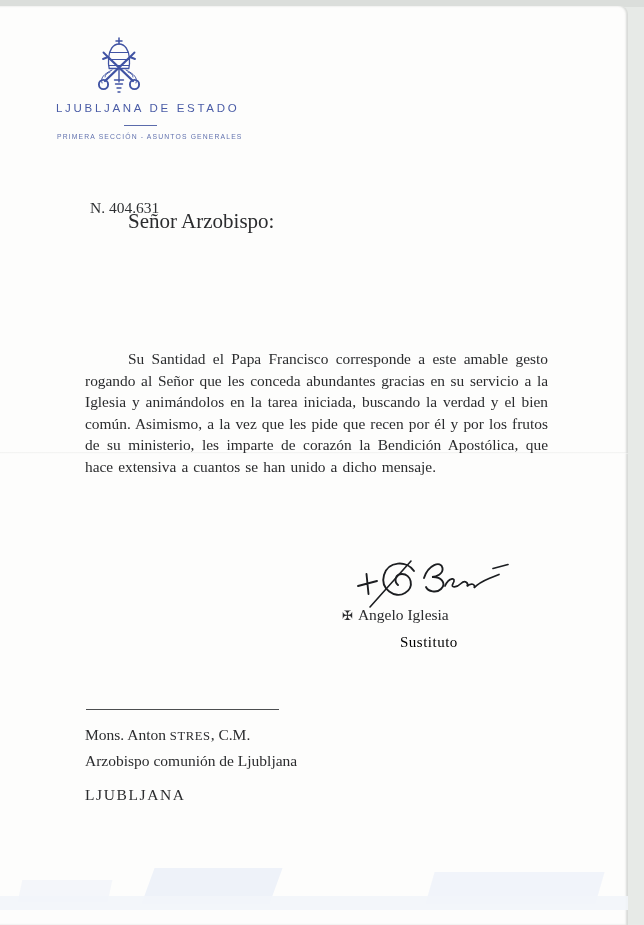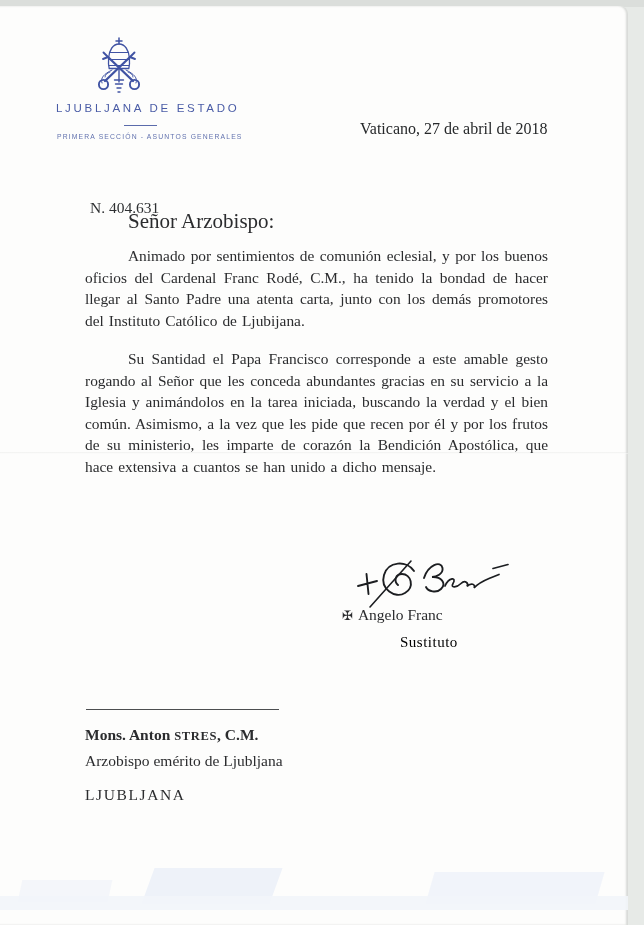--- a/index.html
+++ b/index.html
@@ -50,21 +50,21 @@
   .p1{top:245px;} .p2{top:348px;} .p3{top:493px;}
 
   
   .sig-svg{position:absolute;left:352px;top:549px;width:160px;height:62px;}
   .sig-name{position:absolute;left:342px;top:606px;font-size:15.5px;color:#2b2c2e;white-space:nowrap;}
   .sig-name .cross{font-size:13px;margin-right:5px;}
   .sig-title{position:absolute;left:400px;top:634px;font-size:15px;letter-spacing:.5px;color:#000000;}
 
   
   .sep-line{position:absolute;left:86px;top:709px;width:193px;height:1px;background:#4c4e50;}
-  .recipient-name{position:absolute;left:85px;top:726px;font-size:15.5px;color:#2b2c2e;white-space:nowrap;font-weight:bold;}
+  .recipient-name{position:absolute;left:85px;top:726px;font-size:15.5px;color:#2b2c2e;white-space:nowrap;}
   .recipient-name .surname{text-transform:uppercase;font-size:12.6px;letter-spacing:.6px;}
   .recipient-role{position:absolute;left:85px;top:752px;font-size:15.5px;color:#2b2c2e;white-space:nowrap;}
   .recipient-city{position:absolute;left:85px;top:786px;font-size:15.5px;letter-spacing:1.6px;color:#2b2c2e;}
 </style>
 </head>
 <body>
 
 <div class="scan-stage">
   <div class="top-edge"></div>
   <div class="paper"></div>
@@ -87,36 +87,34 @@
       <path d="M27 33 v13 M22.5 44 h9 M23.5 48 h7 M25 52 h4 M26 56 h2" stroke-width="1.4"></path>
       <path d="M18 36 c-3 1 -5 3 -5 5 M36 36 c3 1 5 3 5 5" stroke-width=".9"></path>
     </g>
   </svg>
 
   <div class="org-name">LJUBLJANA DE ESTADO</div>
   <div class="org-rule"></div>
   <div class="org-section">PRIMERA SECCIÓN - ASUNTOS GENERALES</div>
   <div class="protocol">N. 404.631</div>
 
-  <div class="dateline">Vaticano, 27 de abril de 2018</div>
 
   <div class="salutation">Señor Arzobispo:</div>
-  <div class="para p1">Animado por sentimientos de comunión eclesial, y por los buenos oficios del Cardenal Franc Rodé, C.M., ha tenido la bondad de hacer llegar al Santo Padre una atenta carta, junto con los demás promotores del Instituto Católico de Ljubijana.</div>
   <div class="para p2">Su Santidad el Papa Francisco corresponde a este amable gesto rogando al Señor que les conceda abundantes gracias en su servicio a la Iglesia y animándolos en la tarea iniciada, buscando la verdad y el bien común. Asimismo, a la vez que les pide que recen por él y por los frutos de su ministerio, les imparte de corazón la Bendición Apostólica, que hace extensiva a cuantos se han unido a dicho mensaje.</div>
 
   <svg class="sig-svg" viewBox="0 0 160 62">
     <g fill="none" stroke="#1c1e21" stroke-width="1.9" stroke-linecap="round">
       <path d="M6 37 L25 32 M14.5 25 L16.5 45"></path>
       <path d="M62 22 C55 11 36 12 32 26 C28 40 43 50 53 44 C63 38 59 25 50 25 C43.5 25 41.5 32 46 36"></path>
       <path d="M59 12 L18 58" stroke-width="1.6"></path>
       <path d="M72 29 C76 16 89 11 90.5 19 C91.5 25 84 28 80 28 C89 27.5 95 34 89 40 C84.5 44.5 76 42.5 74 38"></path>
       <path d="M93 37 C97 28 105 28 101 34.5 C98 39.5 105 38.5 109 34.5 C113 30.5 117 34 115 37.5 C119 33 124 35.5 122 39 C126 34.5 131 32 137 29.5 L147 25.5" stroke-width="1.7"></path>
       <path d="M141 19.5 L156 15.5" stroke-width="1.7"></path>
     </g>
   </svg>
-  <div class="sig-name"><span class="cross">✠</span><span>Angelo Franc</span></div>
+  <div class="sig-name"><span class="cross">✠</span><span>Angelo Iglesia</span></div>
   <div class="sig-title">Sustituto</div>
 
   <div class="sep-line"></div>
   <div class="recipient-name"><span>Mons. Anton </span><span class="surname">Stres</span><span>, C.M.</span></div>
-  <div class="recipient-role">Arzobispo emérito de Ljubljana</div>
+  <div class="recipient-role">Arzobispo comunión de Ljubljana</div>
   <div class="recipient-city">LJUBLJANA</div>
 </div>
 
 </body></html>

